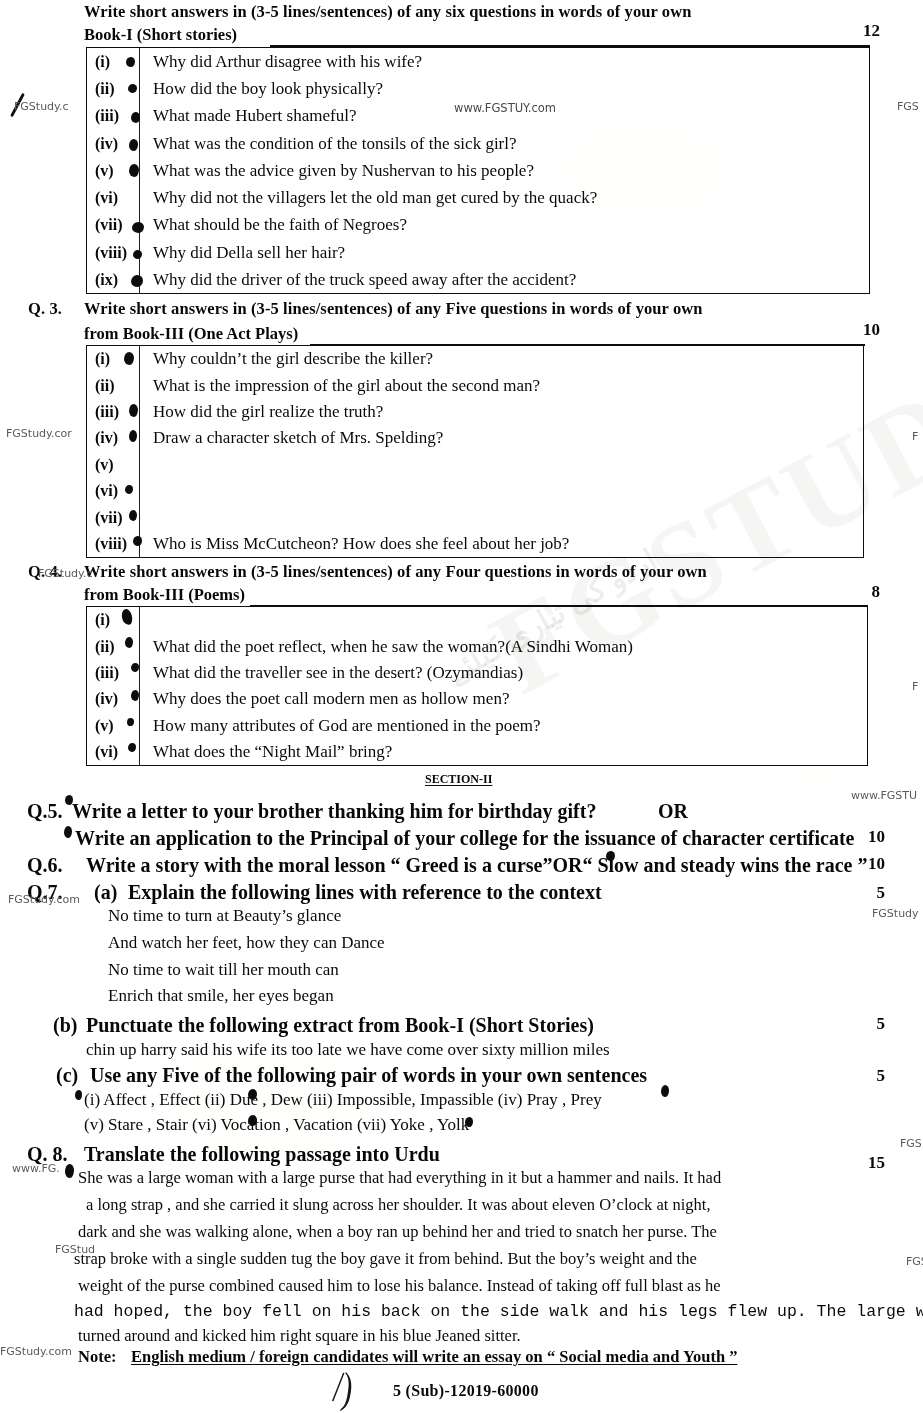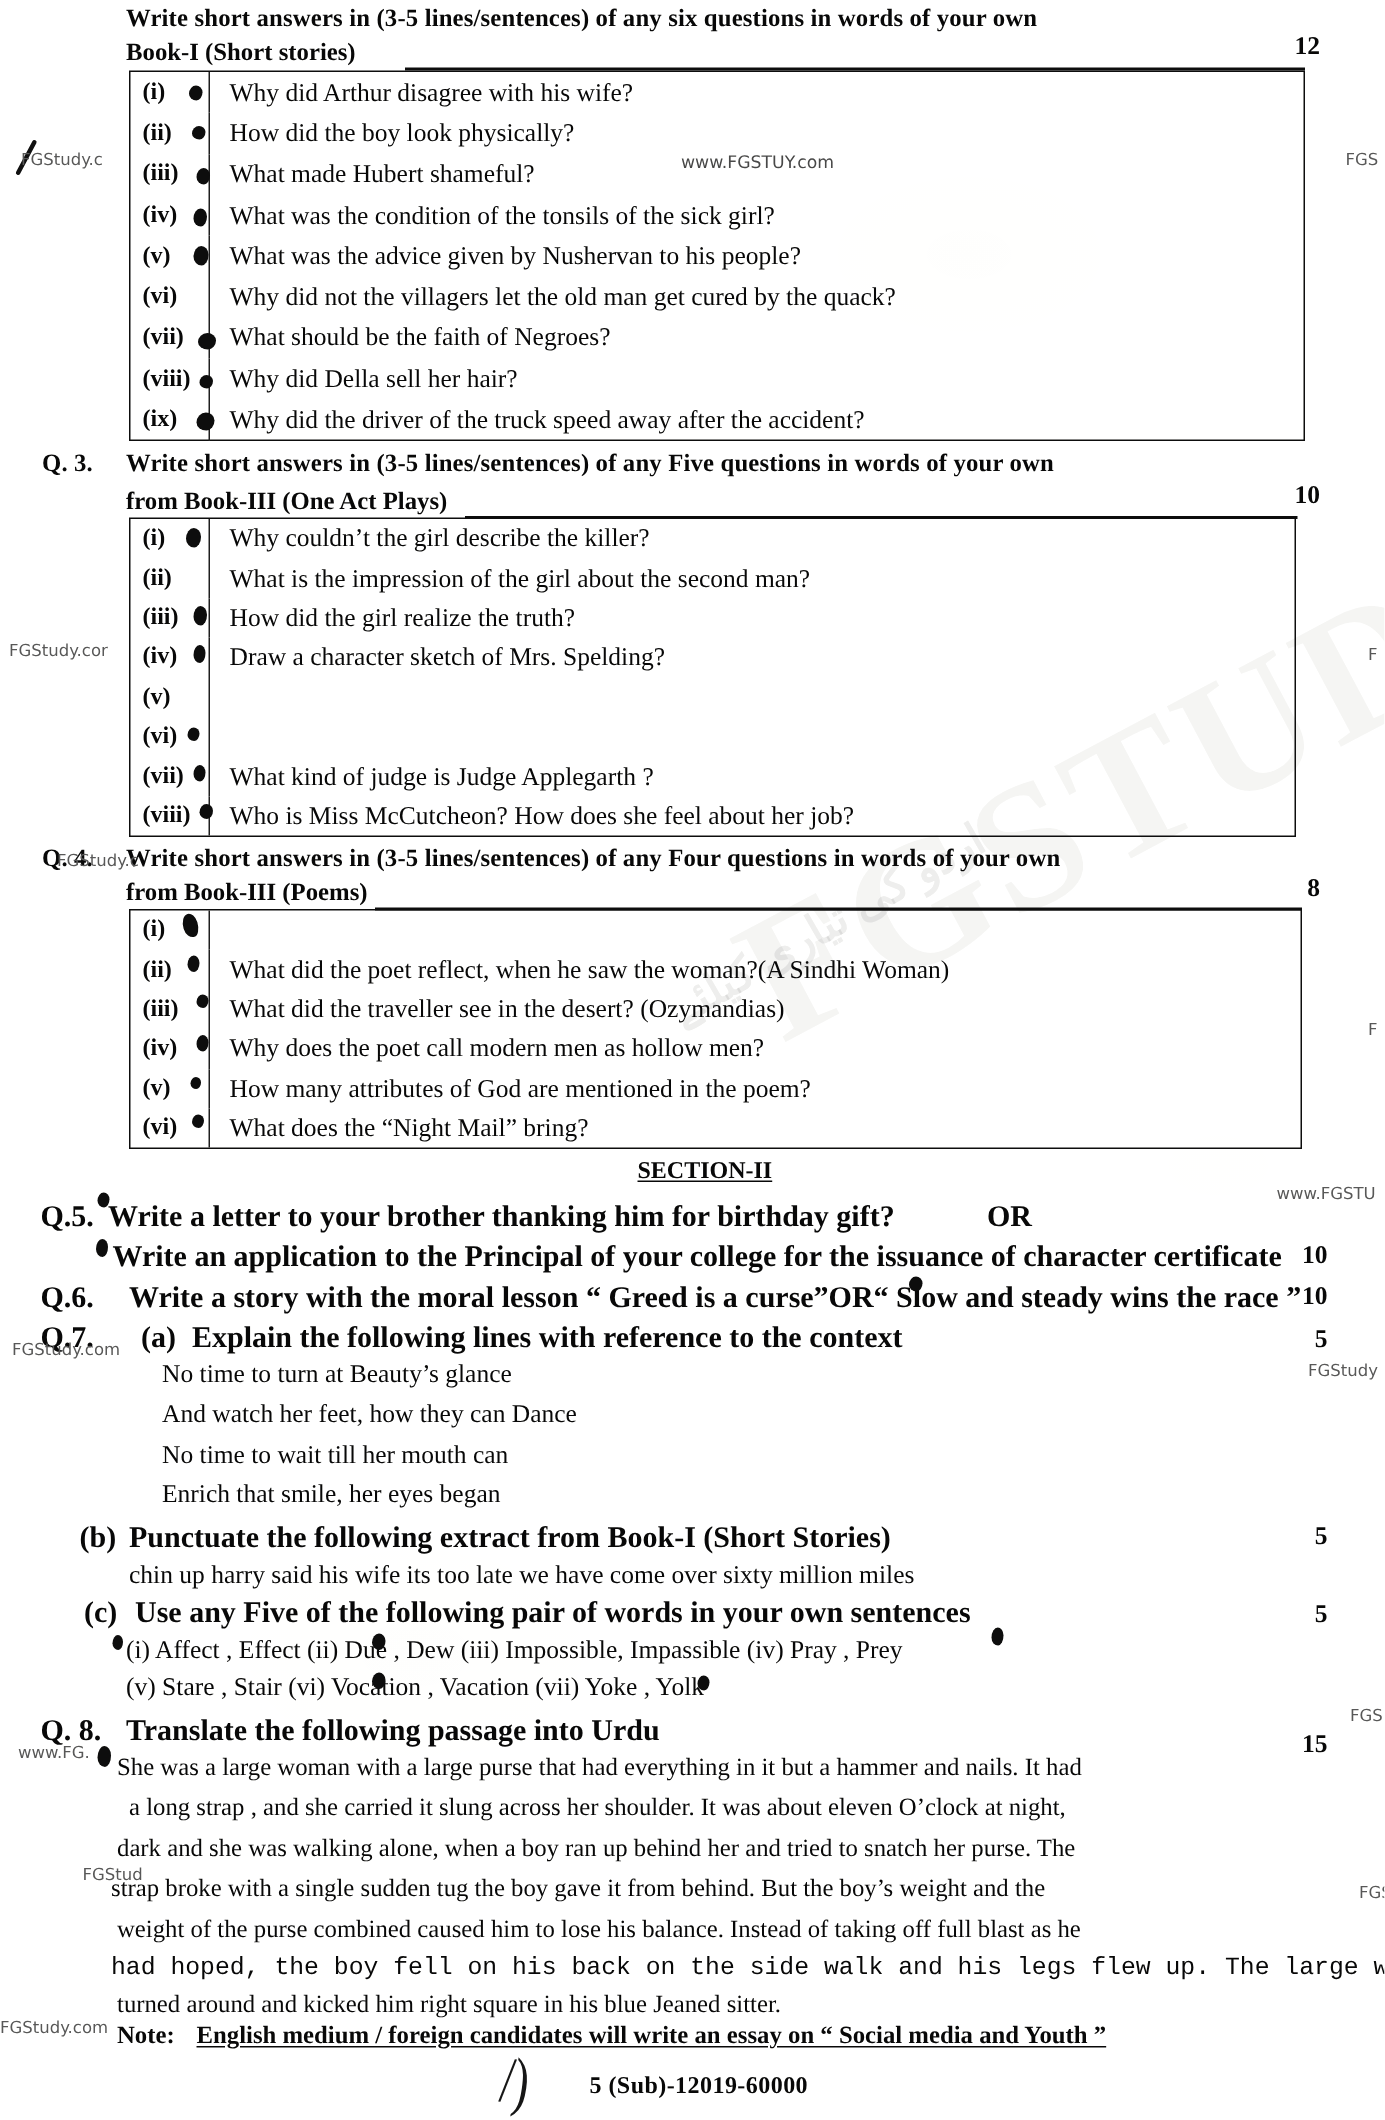--- a/index.html
+++ b/index.html
@@ -152,21 +152,21 @@
   }
   .body-bold {
     position: absolute;
     font-weight: 700;
     font-size: 20px;
     white-space: nowrap;
   }
   .section-title {
     position: absolute;
     font-weight: 700;
-    font-size: 16px;
+    font-size: 12px;
     text-decoration: underline;
     text-underline-offset: 2px;
   }
   .passage {
     position: absolute;
     font-size: 16.5px;
     white-space: nowrap;
   }
   .note-lbl {
     position: absolute;
@@ -309,21 +309,20 @@
       <div class="qnum">(v)</div>
       <div class="qdiv"></div>
     </div>
     <div class="qrow" style="height:26.4px;">
       <div class="qnum">(vi)</div>
       <div class="qdiv"></div>
     </div>
     <div class="qrow" style="height:26.4px;">
       <div class="qnum">(vii)</div>
       <div class="qdiv"></div>
-      <div class="qtext">What kind of judge is Judge Applegarth ?</div>
     </div>
     <div class="qrow" style="height:26.4px;">
       <div class="qnum">(viii)</div>
       <div class="qdiv"></div>
       <div class="qtext">Who is Miss McCutcheon? How does she feel about her job?</div>
     </div>
   </div>
   <div class="blot" style="left:124px; top:352px; width:10px; height:13px;"></div>
   <div class="blot" style="left:129px; top:404px; width:9px;  height:13px;"></div>
   <div class="blot" style="left:129px; top:430px; width:8px;  height:12px;"></div>

